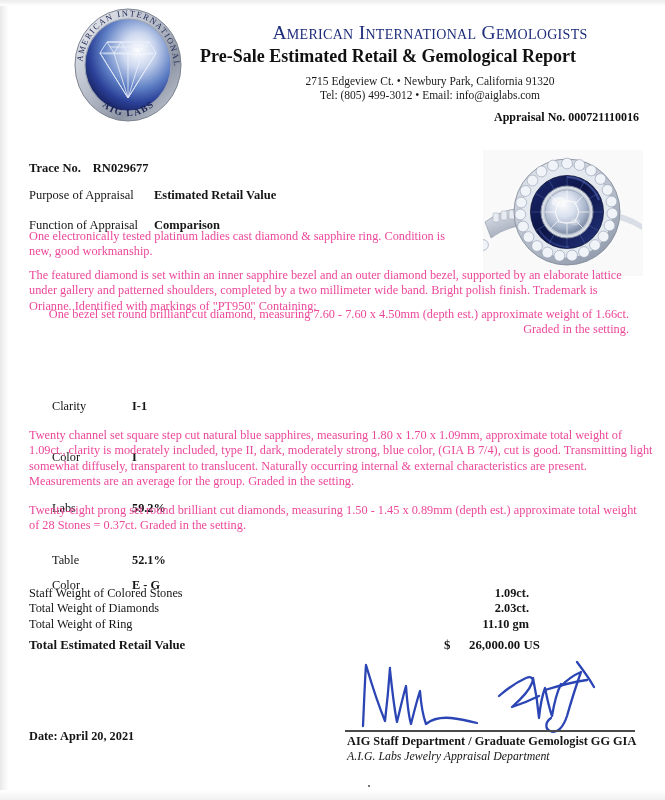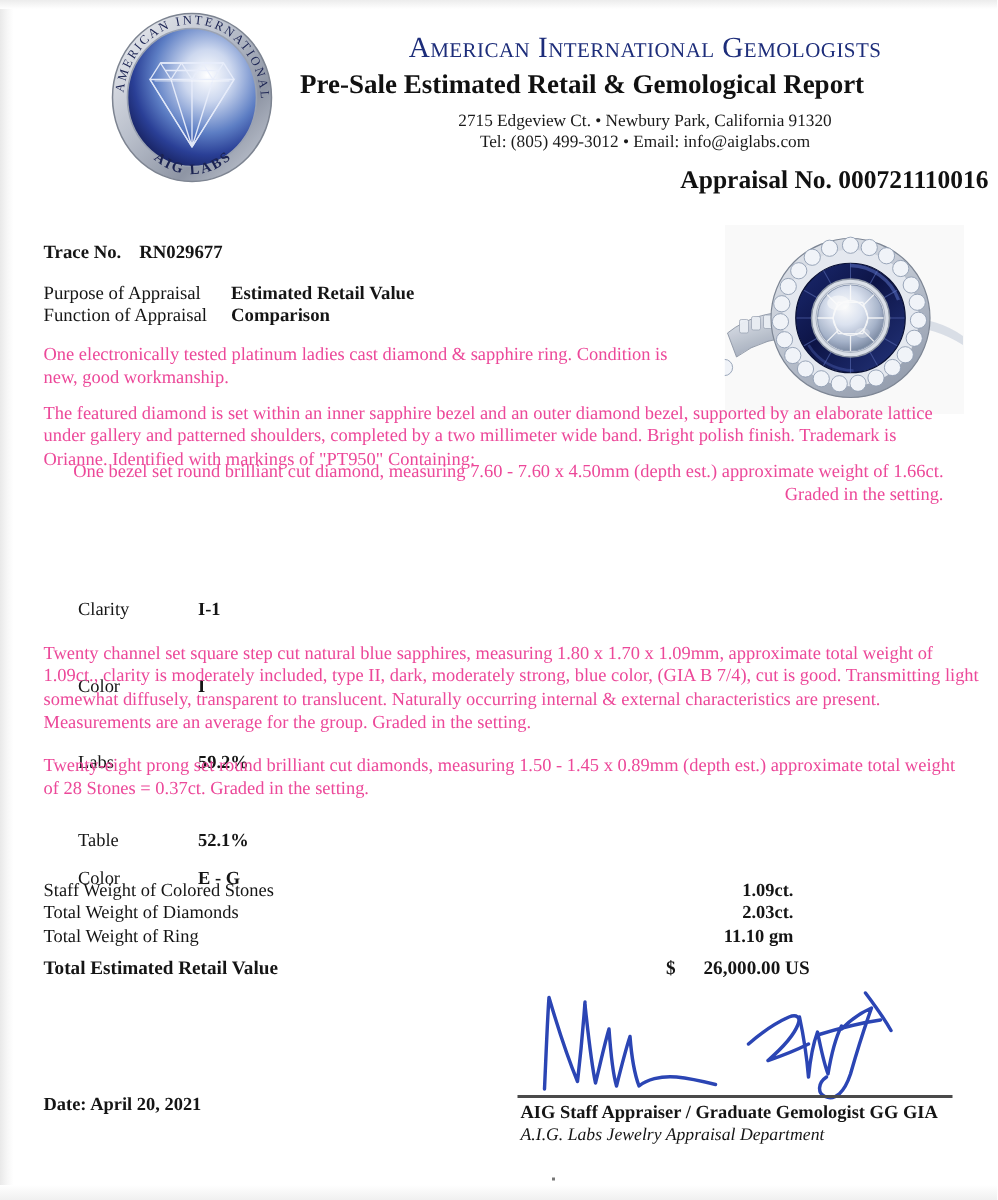--- a/index.html
+++ b/index.html
@@ -79,22 +79,22 @@
     position: absolute;
     left: 200px; top: 89px;
     width: 460px;
     text-align: center;
     font-size: 11.5px;
     color: #1a1a1a;
     white-space: nowrap;
   }
   .appraisal-no {
     position: absolute;
-    right: 6px; top: 110px;
-    font-size: 17px;
+    right: 26px; top: 110px;
+    font-size: 12px;
     font-weight: bold;
     color: #111111;
     white-space: nowrap;
   }
 
   
   .trace {
     position: absolute;
     left: 29px; top: 161px;
     font-size: 12.5px;
@@ -103,21 +103,21 @@
   }
   .trace .tlabel { margin-right: 12px; }
 
   .purpose-row, .function-row {
     position: absolute;
     left: 29px;
     font-size: 12.5px;
     white-space: nowrap;
   }
   .purpose-row { top: 188px; }
-  .function-row { top: 203px; }
+  .function-row { top: 218px; }
   .kv-key { display: inline-block; width: 125px; }
   .kv-val { font-weight: bold; }
 
   .para {
     position: absolute;
     left: 29px;
     font-size: 12.3px;
     line-height: 15.4px;
     color: #ec4899;
     text-align: left;
@@ -472,18 +472,18 @@
                  C 184,31 175,40 167,47 C 176,44 186,40 194,36"></path>
         <path d="M 188,18 C 191,32 193,46 194,58 C 195,48 197,36 200,28
                  C 202,38 204,48 207,56 C 209,44 212,32 216,24"></path>
         <path d="M 216,26 C 222,20 229,15 236,12 C 231,26 226,42 222,56
                  C 218,68 212,74 205,71 C 200,69 200,62 206,58"></path>
         <path d="M 200,30 C 213,26 228,22 242,20"></path>
         <path d="M 232,2 C 238,10 244,18 249,27"></path>
       </g>
     </svg>
     <div class="sig-rule"></div>
-    <div class="sig-title">AIG Staff Appraiser / Graduate Gemologist GG GIA</div>
+    <div class="sig-title">AIG Staff Department / Graduate Gemologist GG GIA</div>
     <div class="sig-dept">A.I.G. Labs Jewelry Appraisal Department</div>
   </div>
 
   <div class="dot-artifact"></div>
 </div>
 
 </body></html>

